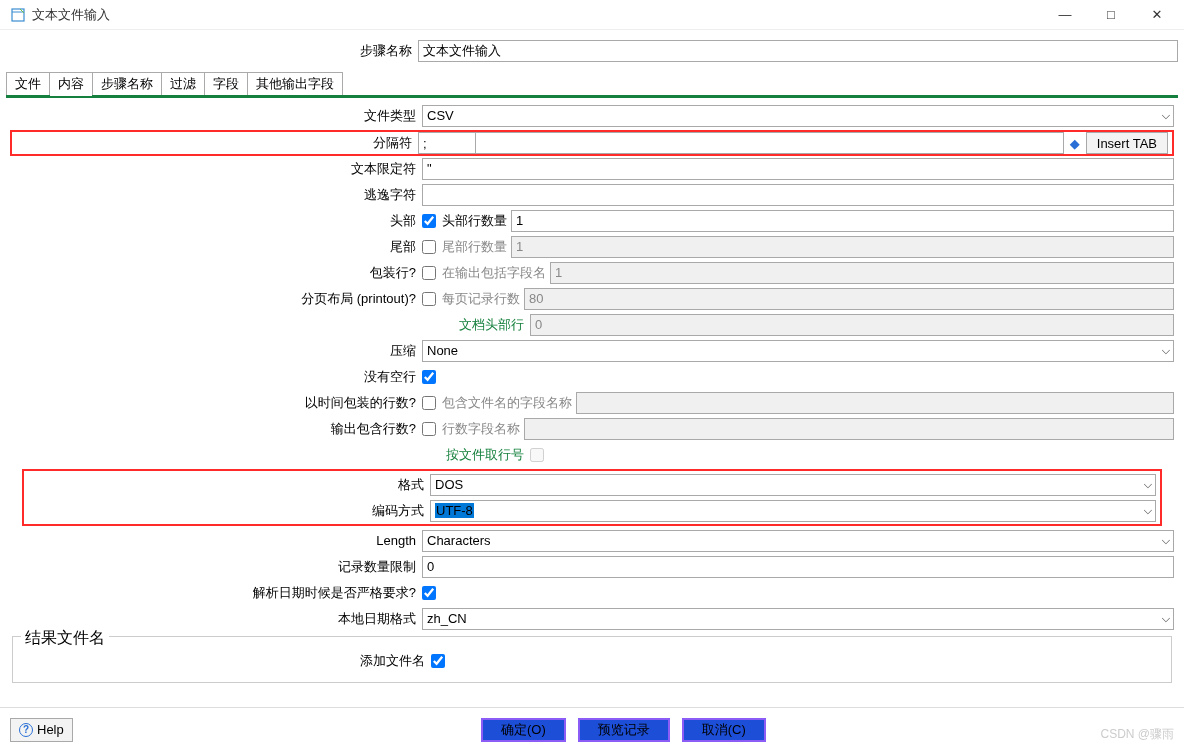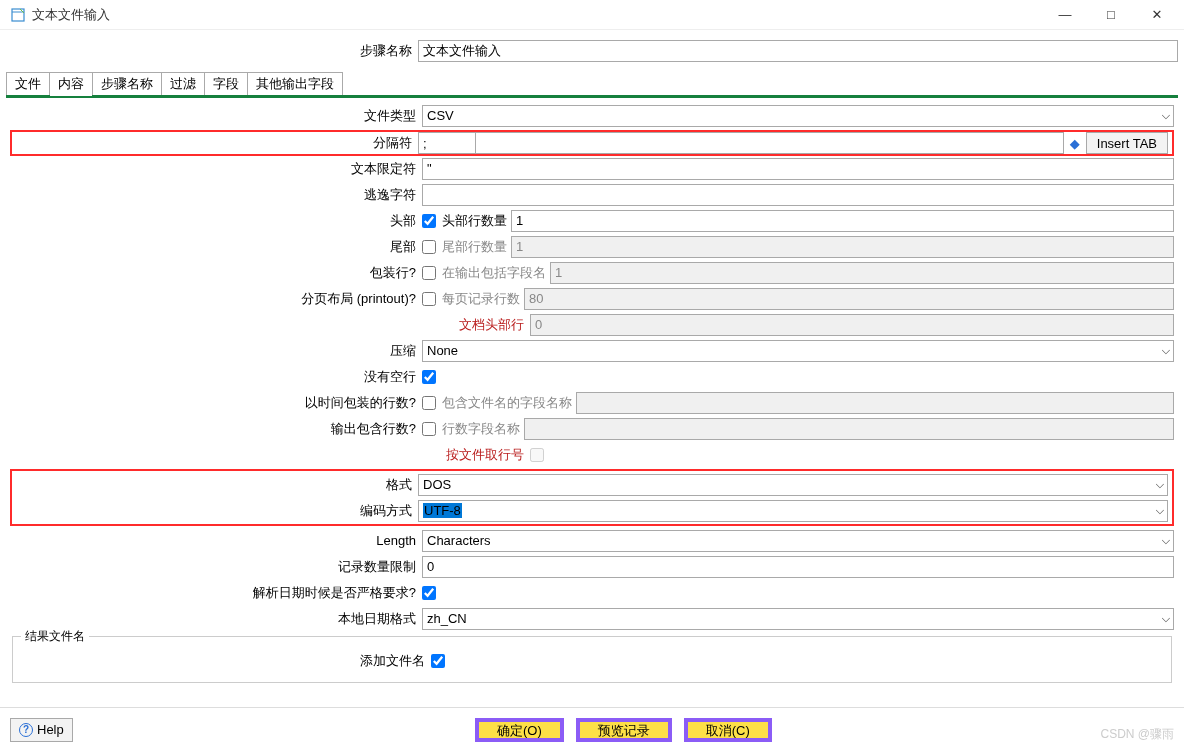--- a/index.html
+++ b/index.html
@@ -13,41 +13,41 @@
 .step-row { display:flex; align-items:center; margin: 10px 0 8px 0; }
 .step-row .lbl { width: 412px; text-align:right; padding-right:6px; }
 .step-row input { flex:1; height:22px; border:1px solid #a9a9a9; padding:0 4px; }
 .tabs { display:flex; align-items:flex-end; border-bottom:3px solid #15803d; height:22px; margin-top:14px; }
 .tab { padding: 2px 8px 2px 8px; border:1px solid #aaa; border-bottom:none; margin-right:-1px; background:#fff; position:relative; }
 .tab.active { background:#fff; border-top:1px solid #aaa; z-index:2; }
 .tab.active::after { content:""; position:absolute; left:0; right:0; bottom:-1px; height:1px; background:#fff; }
 .form-area { padding: 6px 4px; }
 .frow { display:flex; align-items:center; margin-bottom:3px; min-height:23px; }
 .flabel { width: 412px; text-align:right; padding-right:6px; color:#000; white-space:nowrap; }
-.flabel.dim { color:#b91c1c; }
+.flabel.dim { color:#15803d; }
 .sublabel { padding: 0 4px 0 6px; white-space:nowrap; }
 .sublabel.dim { color:#888; }
 .tinput { height:22px; border:1px solid #a9a9a9; padding:0 4px; background:#fff; }
 .tinput.grow { flex:1; }
 .tinput.disabled { background:#f0f0f0; color:#888; }
 .selectwrap { flex:1; position:relative; }
 .selectbox { width:100%; height:22px; border:1px solid #a9a9a9; padding:0 20px 0 4px; background:#fff; }
 .caret { position:absolute; right:4px; top:4px; pointer-events:none; color:#555; font-size:11px; }
 .diamond { width:18px; height:22px; display:flex; align-items:center; justify-content:center; color:#2a6fd6; margin: 0 2px; }
 .insertbtn { height:22px; border:1px solid #a9a9a9; background:#f3f3f3; padding:0 10px; }
 .chk { width:14px; height:14px; }
 .redbox { border:2px solid #ff2b2b; padding:0 4px 0 0; }
 .redbox .flabel { width:406px; }
 .fieldset { border:1px solid #ccc; margin: 6px 2px; padding: 12px 6px 10px 6px; position:relative; }
-.fieldset .legend { position:absolute; top:-9px; left:8px; background:#fff; padding:0 4px; font-size:12px; }
+.fieldset .legend { position:absolute; top:-9px; left:8px; background:#fff; padding:0 4px; font-size:16px; }
 .footer { position: absolute; left:0; right:0; bottom:0; height:44px; border-top:1px solid #ddd; display:flex; align-items:center; padding:0 10px; background:#fff; }
 .helpbtn { height:24px; border:1px solid #a9a9a9; background:#f3f3f3; padding:1px 8px; display:flex; align-items:center; gap:4px; }
 .helpbtn .q { width:14px; height:14px; border-radius:50%; border:1px solid #2a6fd6; color:#2a6fd6; font-size:10px; display:flex; align-items:center; justify-content:center; font-weight:bold; }
 .footer .spacer { flex:1; }
-.fbtn { height:24px; border:4px solid #8b5cf6; background:#fde047; padding:0 18px; margin:0 6px; }
+.fbtn { height:24px; border:2px solid #8b5cf6; background:#1d4ed8; padding:0 18px; margin:0 6px; }
 .seltext { background:#0078d7; color:#000000; padding:0 1px; display:inline-block; }
 .watermark { position:absolute; right:10px; bottom:8px; color:#ccc; font-size:12px; pointer-events:none; }
 </style>
 </head>
 <body>
 
 <div class="titlebar">
   <span class="ticon">
     <svg viewBox="0 0 16 16">
         <rect x="2" y="2" width="12" height="12" fill="none" stroke="#3a8dd0" stroke-width="1.2"></rect>
@@ -170,21 +170,21 @@
       <input type="checkbox" class="chk" style="">
       <span class="sublabel dim">行数字段名称</span>
       <input class="tinput grow disabled" type="text" disabled="" style="">
     </div>
 
     <div class="frow">
       <div class="flabel dim" style="width:520px;"><span>按文件取行号</span></div>
       <input type="checkbox" class="chk" disabled="" style="">
     </div>
 
-    <div class="redbox" style="padding:2px 4px 2px 0; margin:3px 0;">
+    <div class="redbox" style="padding:2px 4px 2px 0; margin:3px 12px;">
       <div class="frow" style="margin-bottom:3px;">
         <div class="flabel">格式</div>
         <div class="selectwrap">
           <input class="selectbox" value="DOS" style="">
           <span class="caret">⌵</span>
         </div>
       </div>
       <div class="frow" style="margin-bottom:0;">
         <div class="flabel">编码方式</div>
         <div class="selectwrap">

